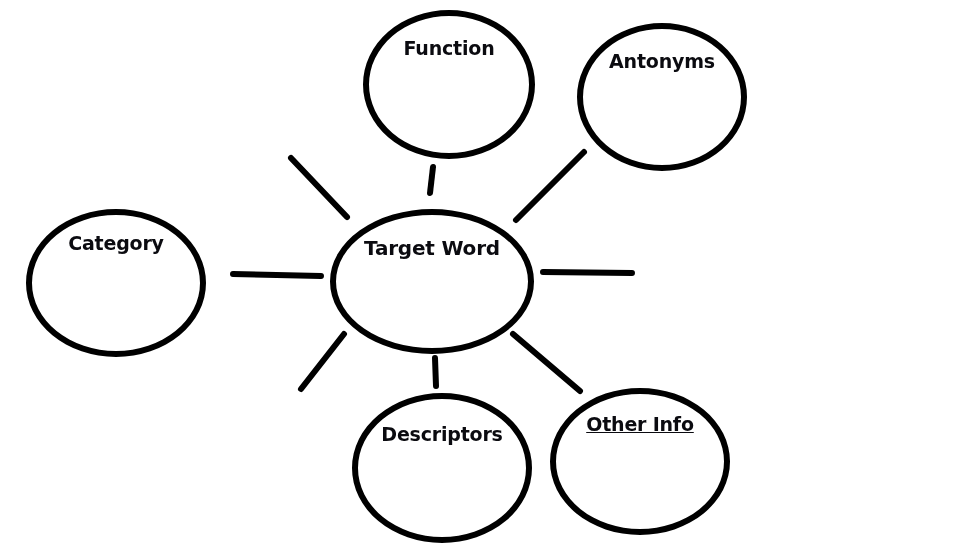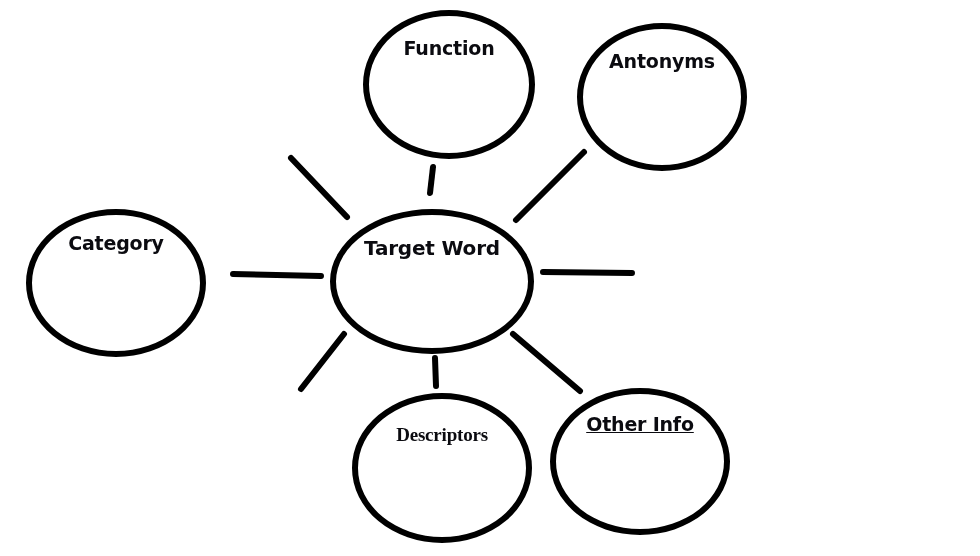--- a/index.html
+++ b/index.html
@@ -57,21 +57,21 @@
   .n-ant .label { top: 22px; }
   .n-cat { left: 26px;  top: 209px; width: 180px; height: 148px; }
   .n-cat .label { top: 18px; }
   .n-ctr { left: 330px; top: 209px; width: 204px; height: 145px; }
   .n-ctr .label { top: 23px; font-size: 20px; }
   .n-wpm { left: 645px; top: 210px; width: 177px; height: 150px; }
   .n-wpm .label { top: 22px; font-size: 18px; }
   .n-fun { left: 158px; top: 392px; width: 179px; height: 147px; }
   .n-fun .label { top: 18px; }
   .n-des { left: 352px; top: 393px; width: 180px; height: 150px; }
-  .n-des .label { top: 25px; font-family: Liberation Serif, serif; }
+  .n-des .label { top: 25px; }
   .n-oth { left: 550px; top: 388px; width: 180px; height: 147px; }
   .n-oth .label { top: 20px; text-decoration: underline; }
 </style>
 </head>
 <body>
 
 <div class="canvas">
 
   <svg class="connectors" viewBox="0 0 980 556" xmlns="http://www.w3.org/2000/svg">
     <line x1="291" y1="158" x2="347" y2="217"></line>

